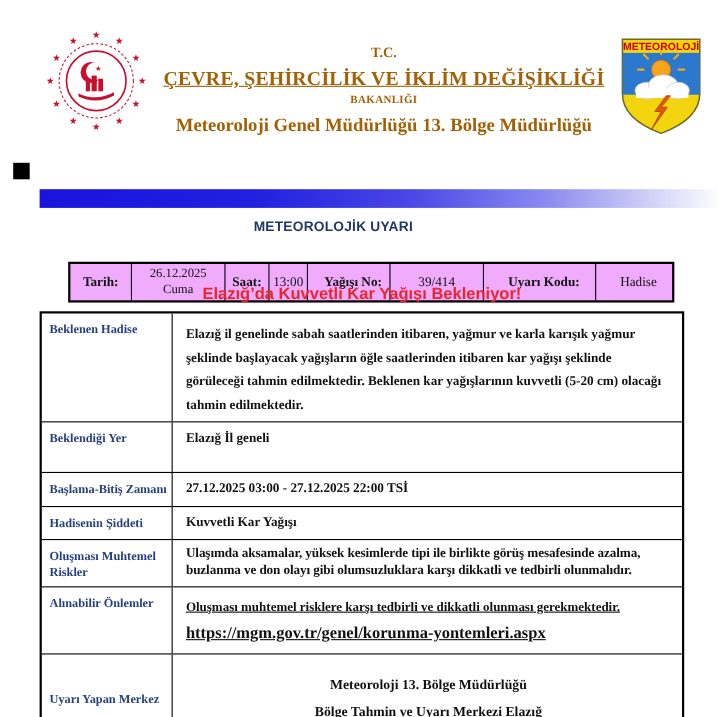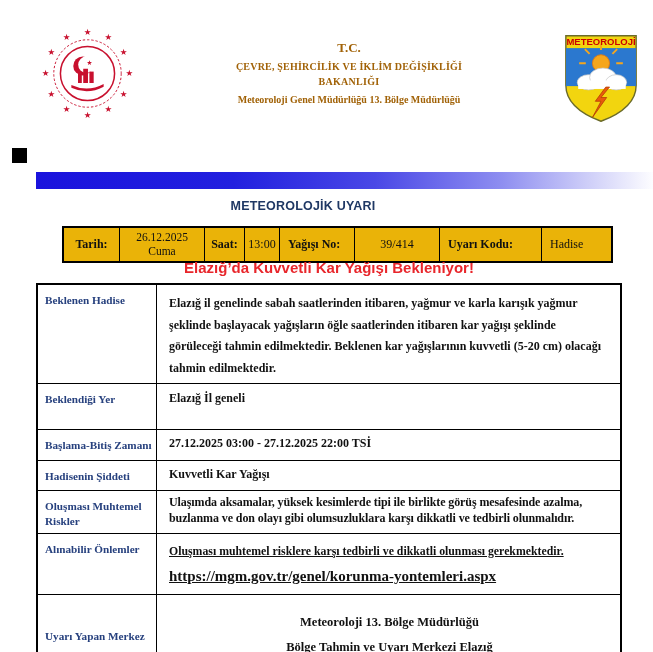--- a/index.html
+++ b/index.html
@@ -16,48 +16,48 @@
   .header {
     position: absolute; top: 26px; left: 40px; right: 14px;
     display: flex; align-items: flex-start;
   }
   .seal { width: 95px; height: 95px; flex: none; }
   .head-text {
     flex: 1; text-align: center; padding-top: 14px;
     color: #a16207; font-weight: bold;
   }
   .head-tc   { font-size: 13px; margin-bottom: 5px; }
-  .head-l1   { font-size: 10px; margin-bottom: 4px; letter-spacing: .2px; }
+  .head-l1   { font-size: 18px; margin-bottom: 4px; letter-spacing: .2px; text-decoration: underline; }
   .head-l2   { font-size: 10px; margin-bottom: 7px; letter-spacing: .3px; }
-  .head-l3   { font-size: 10px; }
+  .head-l3   { font-size: 17px; }
   .logo { width: 76px; height: 93px; flex: none; margin-top: 6px; }
 
   
   .black-square { position: absolute; left: 12px; top: 148px; width: 15px; height: 15px; background: #000; }
   .blue-bar {
     position: absolute; left: 36px; top: 172px; width: 617px; height: 17px;
     background: linear-gradient(to right, #1a13dd 0%, #2220df 32%, #4a48e6 55%, #8c8cf0 75%, #ccccf8 89%, #fdfdff 100%);
   }
 
   .section-title {
     position: absolute; top: 199px; left: 5px; width: 596px; text-align: center;
     font-family: "Liberation Sans", sans-serif; font-weight: bold;
     font-size: 12.5px; color: #1f3864; letter-spacing: .2px;
   }
 
   
   .meta-table {
-    position: absolute; top: 226px; left: 62px; width: 551px; height: 37px;
-    display: flex; border: 2px solid #000; background: #eab308;
+    position: absolute; top: 238px; left: 62px; width: 551px; height: 37px;
+    display: flex; border: 2px solid #000; background: #f0abfc;
   }
   .meta-cell {
     display: flex; flex-direction: column; justify-content: center;
     font-size: 12px; color: #111; text-align: center;
   }
-  .meta-cell + .meta-cell { border-left: 1.5px solid #000; }
+  .meta-cell + .meta-cell { border-left: 1.5px solid #000; align-items: center; }
   .meta-label { font-weight: bold; }
   .meta-left  { text-align: left; padding-left: 8px; }
   .c1 { width: 55px; } .c2 { width: 85px; } .c3 { width: 40px; } .c4 { width: 35px; }
   .c5 { width: 75px; } .c6 { width: 85px; } .c7 { width: 102px; } .c8 { flex: 1; }
   .meta-date { font-size: 11.5px; line-height: 1.15; }
 
   .alert-title {
     position: absolute; top: 259px; left: 36px; width: 586px; text-align: center;
     font-family: "Liberation Sans", sans-serif; font-weight: bold;
     font-size: 15px; color: #e8262b;

